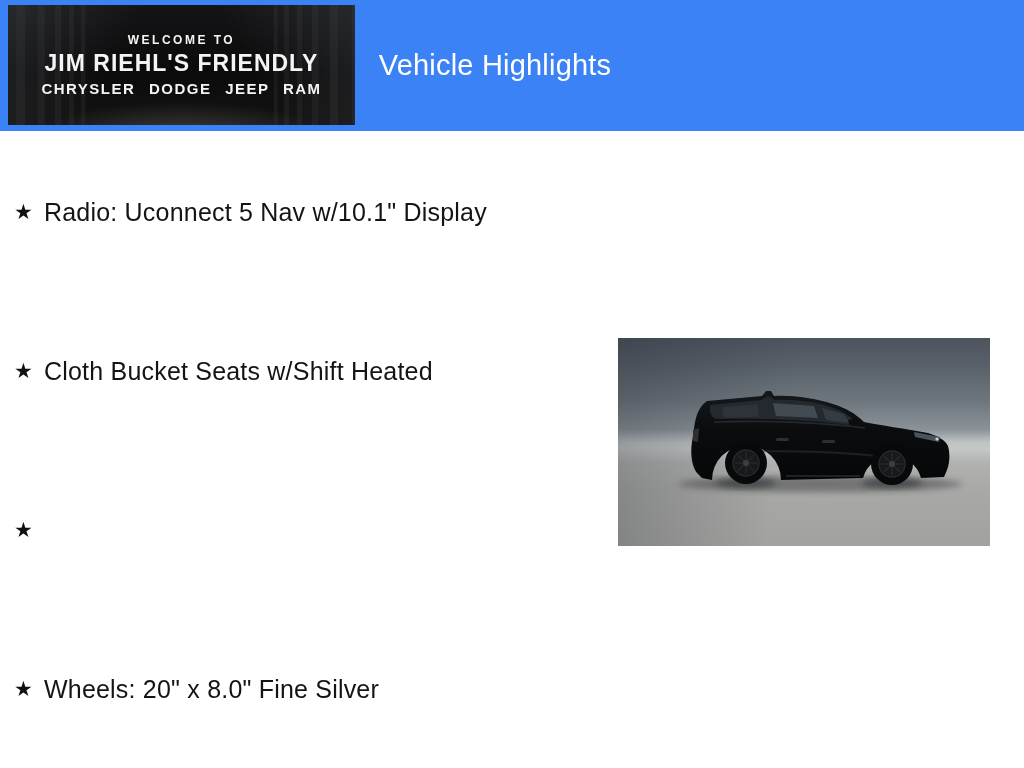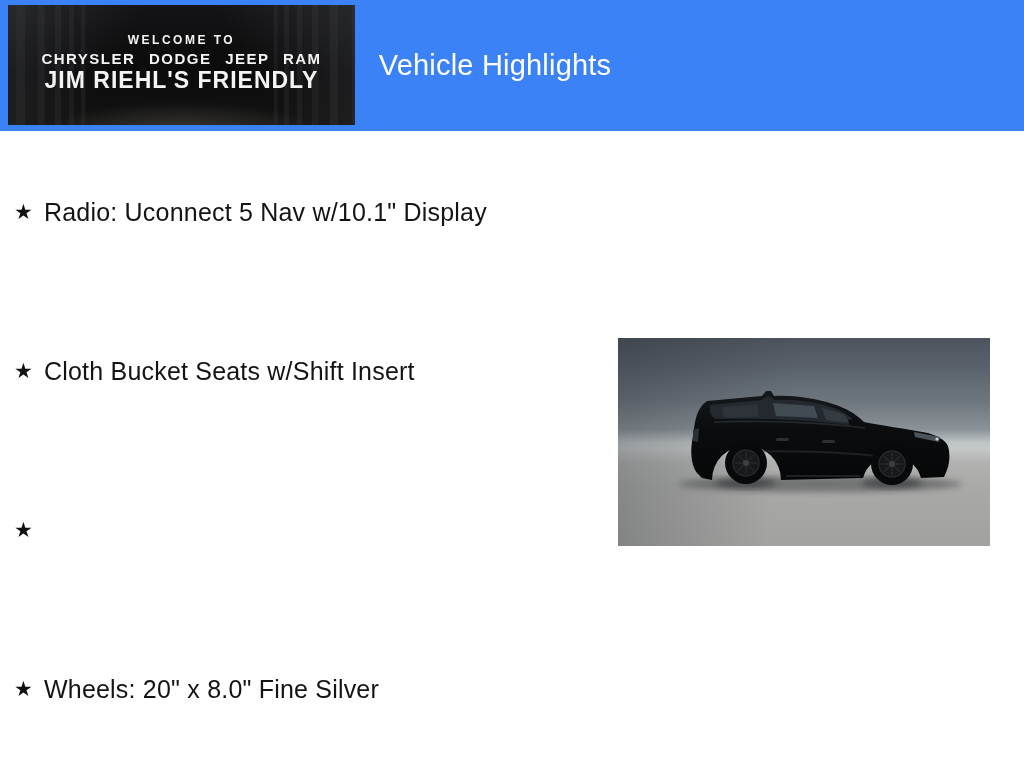--- a/index.html
+++ b/index.html
@@ -115,32 +115,32 @@
 </style>
 </head>
 <body>
 
 <div class="header">
   <div class="header-title">Vehicle Highlights</div>
 </div>
 
 <div class="logo">
   <div class="logo-line logo-line1">WELCOME TO</div>
+  <div class="logo-line logo-line2">JIM RIEHL'S FRIENDLY</div>
   <div class="logo-line logo-line3">CHRYSLER DODGE JEEP RAM</div>
-  <div class="logo-line logo-line2">JIM RIEHL'S FRIENDLY</div>
 </div>
 
 <ul class="highlights">
   <li class="highlight-item">
     <span class="bullet-star">★</span>
     <span class="highlight-label">Radio: Uconnect 5 Nav w/10.1" Display</span>
   </li>
   <li class="highlight-item">
     <span class="bullet-star">★</span>
-    <span class="highlight-label">Cloth Bucket Seats w/Shift Insert</span>
+    <span class="highlight-label">Cloth Bucket Seats w/Shift Heated</span>
   </li>
   <li class="highlight-item">
     <span class="bullet-star">★</span>
   </li>
   <li class="highlight-item">
     <span class="bullet-star">★</span>
     <span class="highlight-label">Wheels: 20" x 8.0" Fine Silver</span>
   </li>
 </ul>
 

